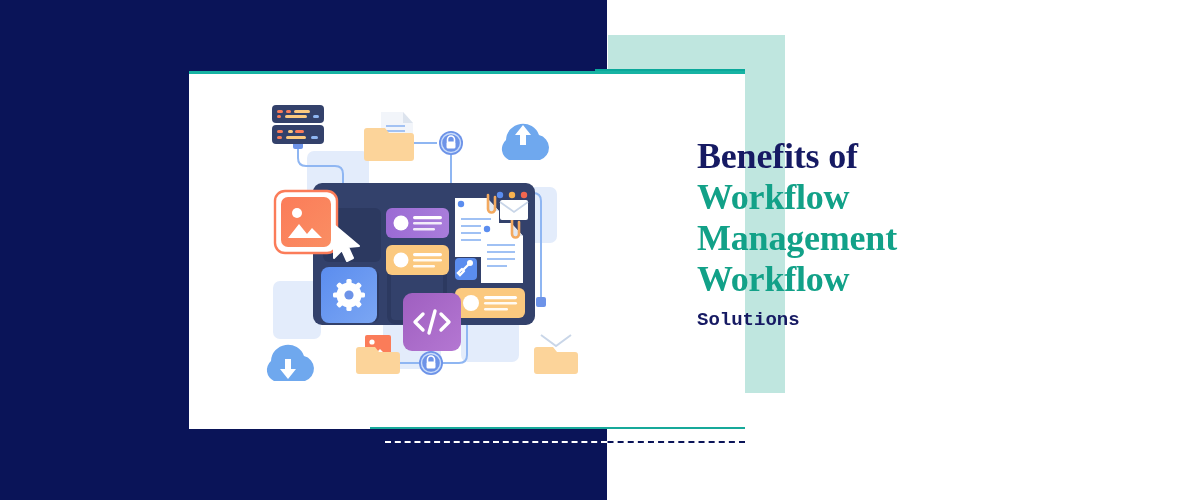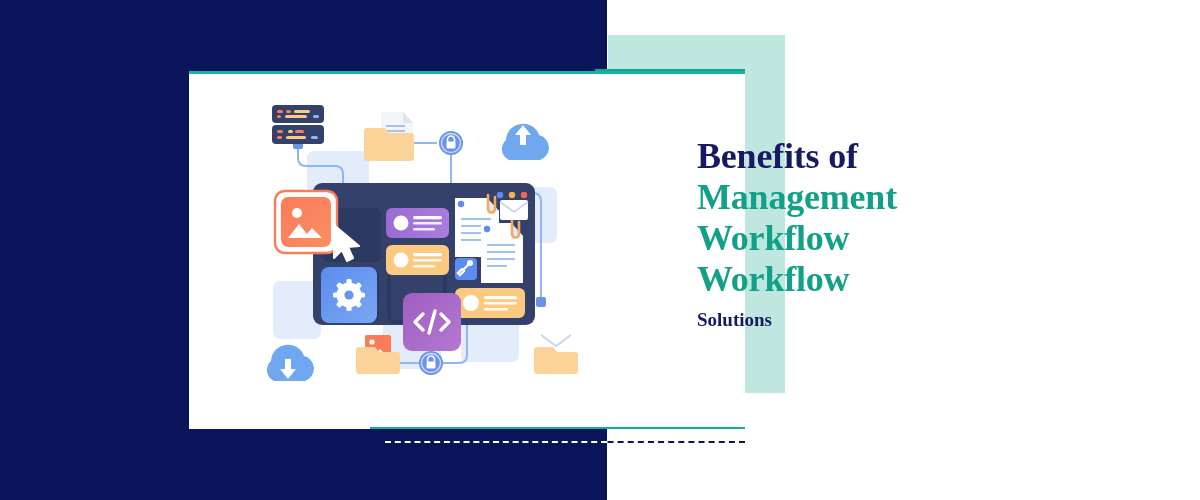--- a/index.html
+++ b/index.html
@@ -32,21 +32,21 @@
     font-weight:bold;
     font-size:36px;
     line-height:41px;
     letter-spacing:-0.2px;
     white-space:nowrap;
   }
   .l.navy{color:#161a63;}
   .l.teal{color:#12a188;}
   .sub{
     position:absolute;left:697px;top:309px;
-    font-family:Liberation Serif, serif;
+    font-family:Liberation Mono, monospace;
     font-weight:bold;font-size:19px;color:#161a63;
   }
 
   
   .illo{position:absolute;left:255px;top:95px;width:330px;height:310px;}
   .illo svg{display:block;width:330px;height:310px;}
 </style>
 </head>
 <body>
 
@@ -291,22 +291,22 @@
       <g>
         <rect x="286" y="238" width="30" height="22" rx="2" fill="#ffffff"></rect>
         <path d="M286 240 l15 11 l15 -11" fill="none" stroke="#c9d6e8" stroke-width="2"></path>
         <path d="M282 252 h16 l4 5 h18 a3 3 0 0 1 3 3 v16 a3 3 0 0 1 -3 3 h-38 a3 3 0 0 1 -3 -3 v-21 a3 3 0 0 1 3 -3 z" fill="#fcd49a"></path>
       </g>
     </svg>
   </div>
 
   <div class="headline">
     <span class="l navy">Benefits of</span>
+    <span class="l teal">Workflow</span>
     <span class="l teal">Management</span>
-    <span class="l teal">Workflow</span>
     <span class="l teal">Workflow</span>
   </div>
   <div class="sub">Solutions</div>
 
   <div class="teal-rule-bottom"></div>
   <div class="dashed-rule"></div>
   <div class="dashed-rule on-navy"></div>
 
 </div>
 

